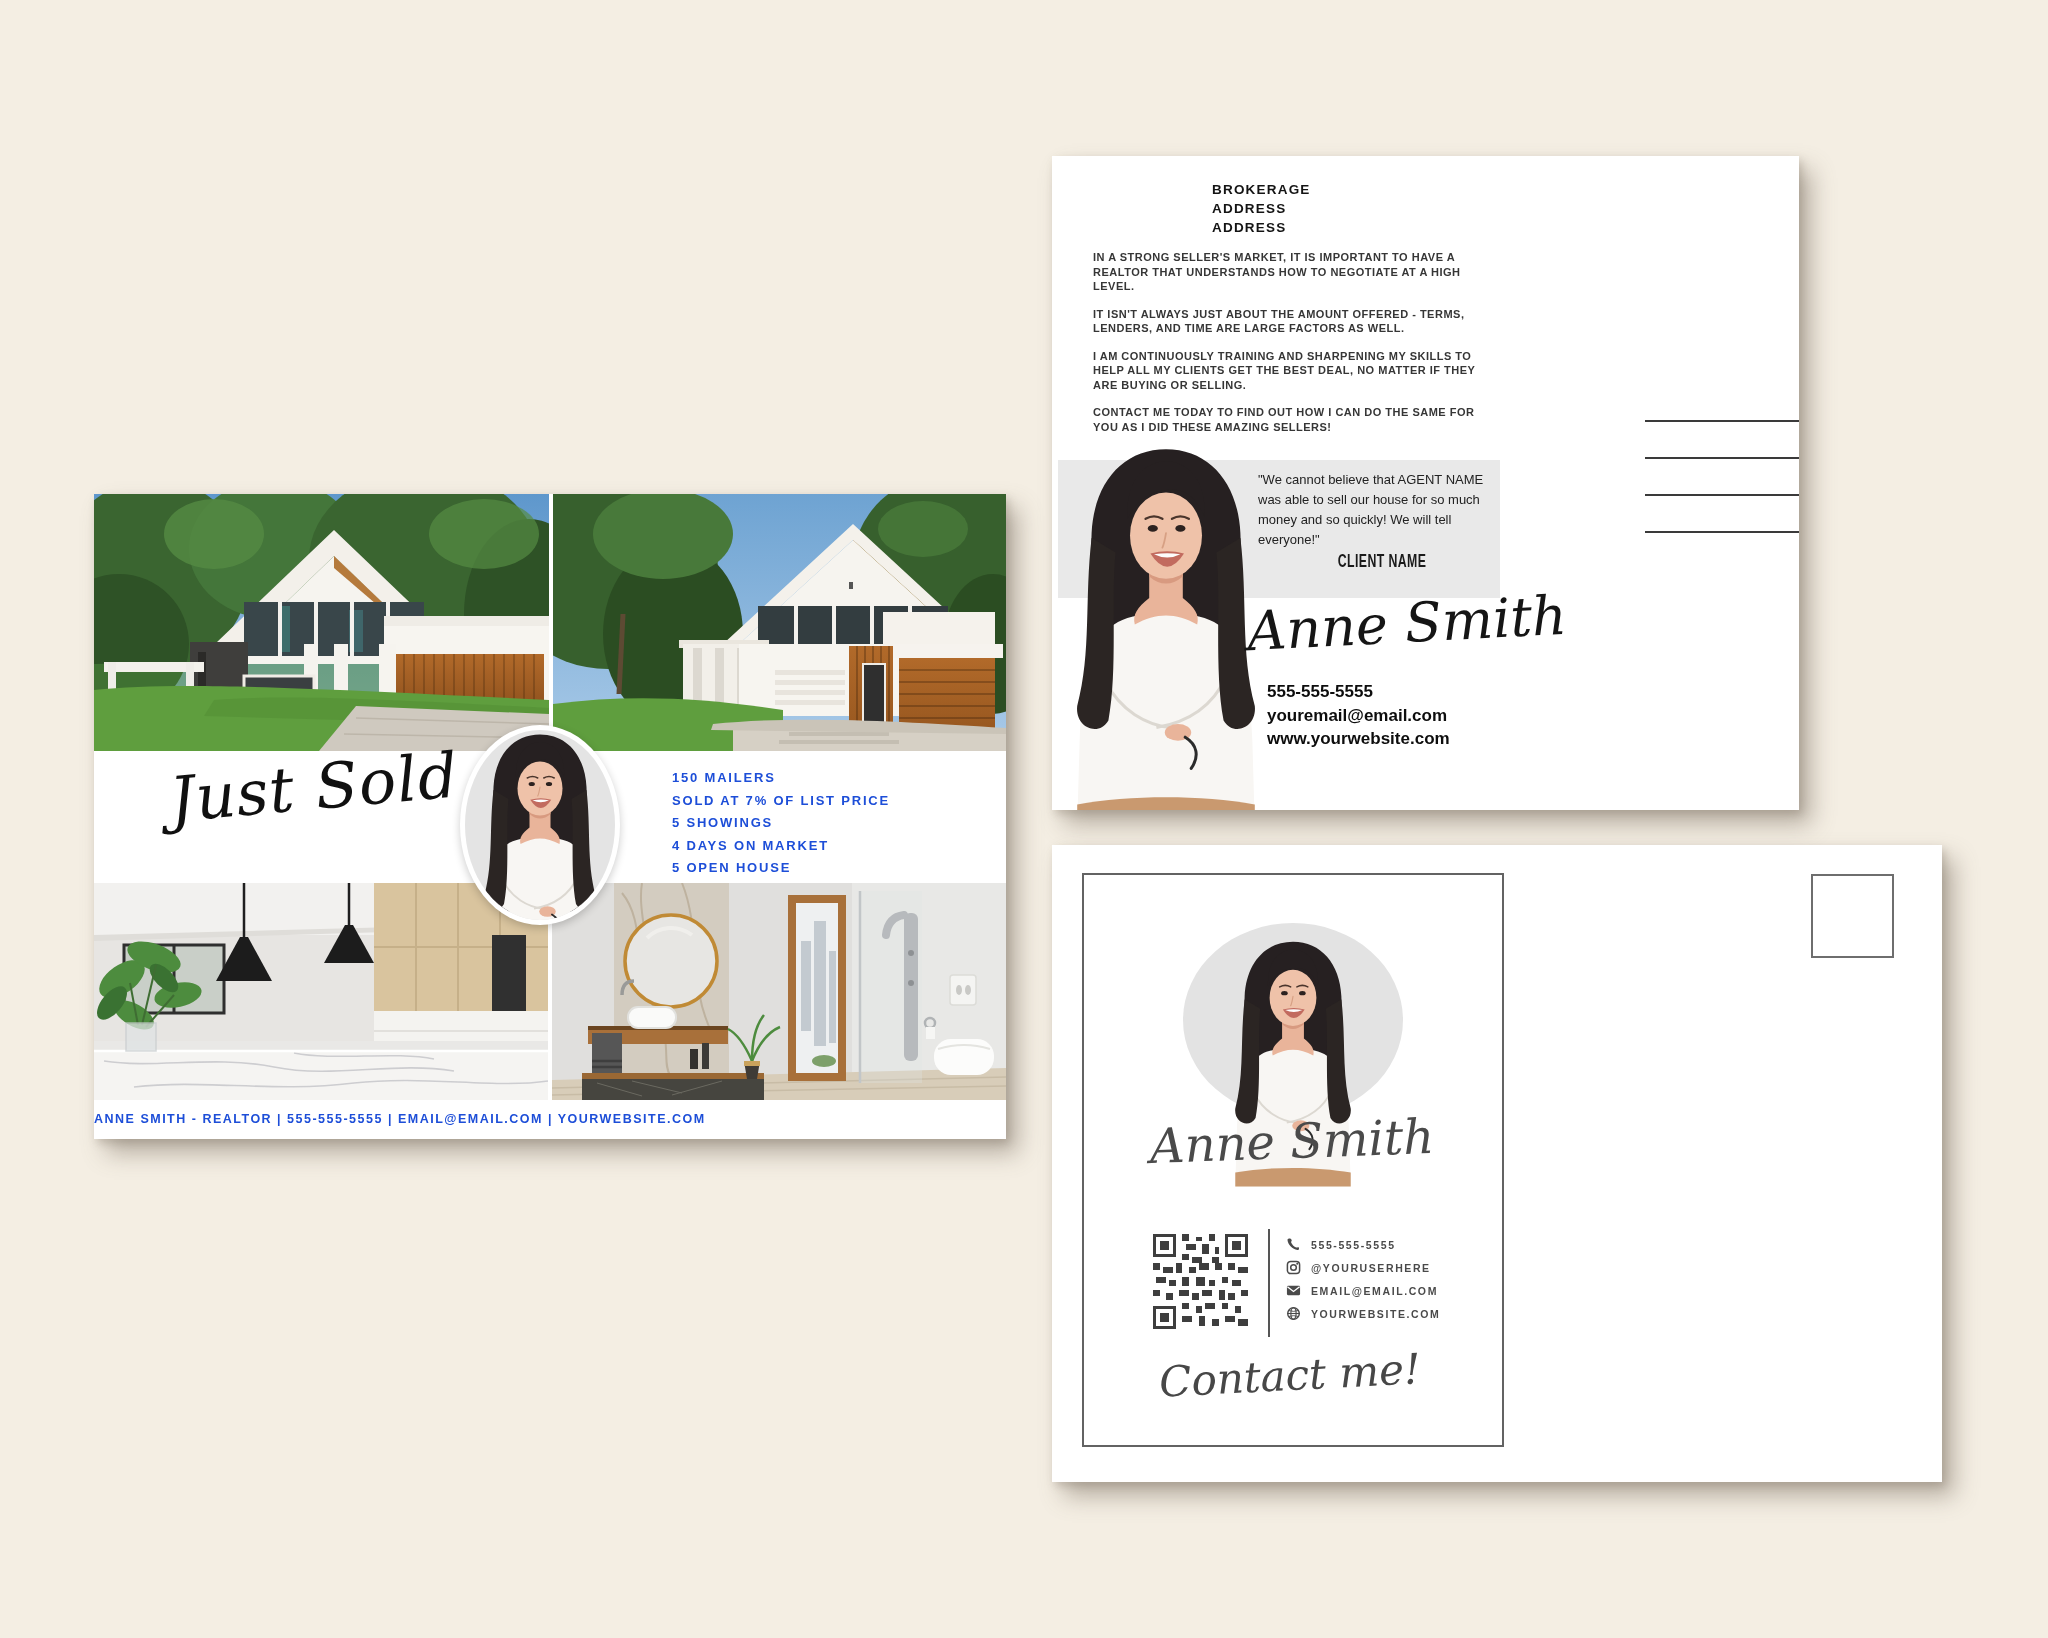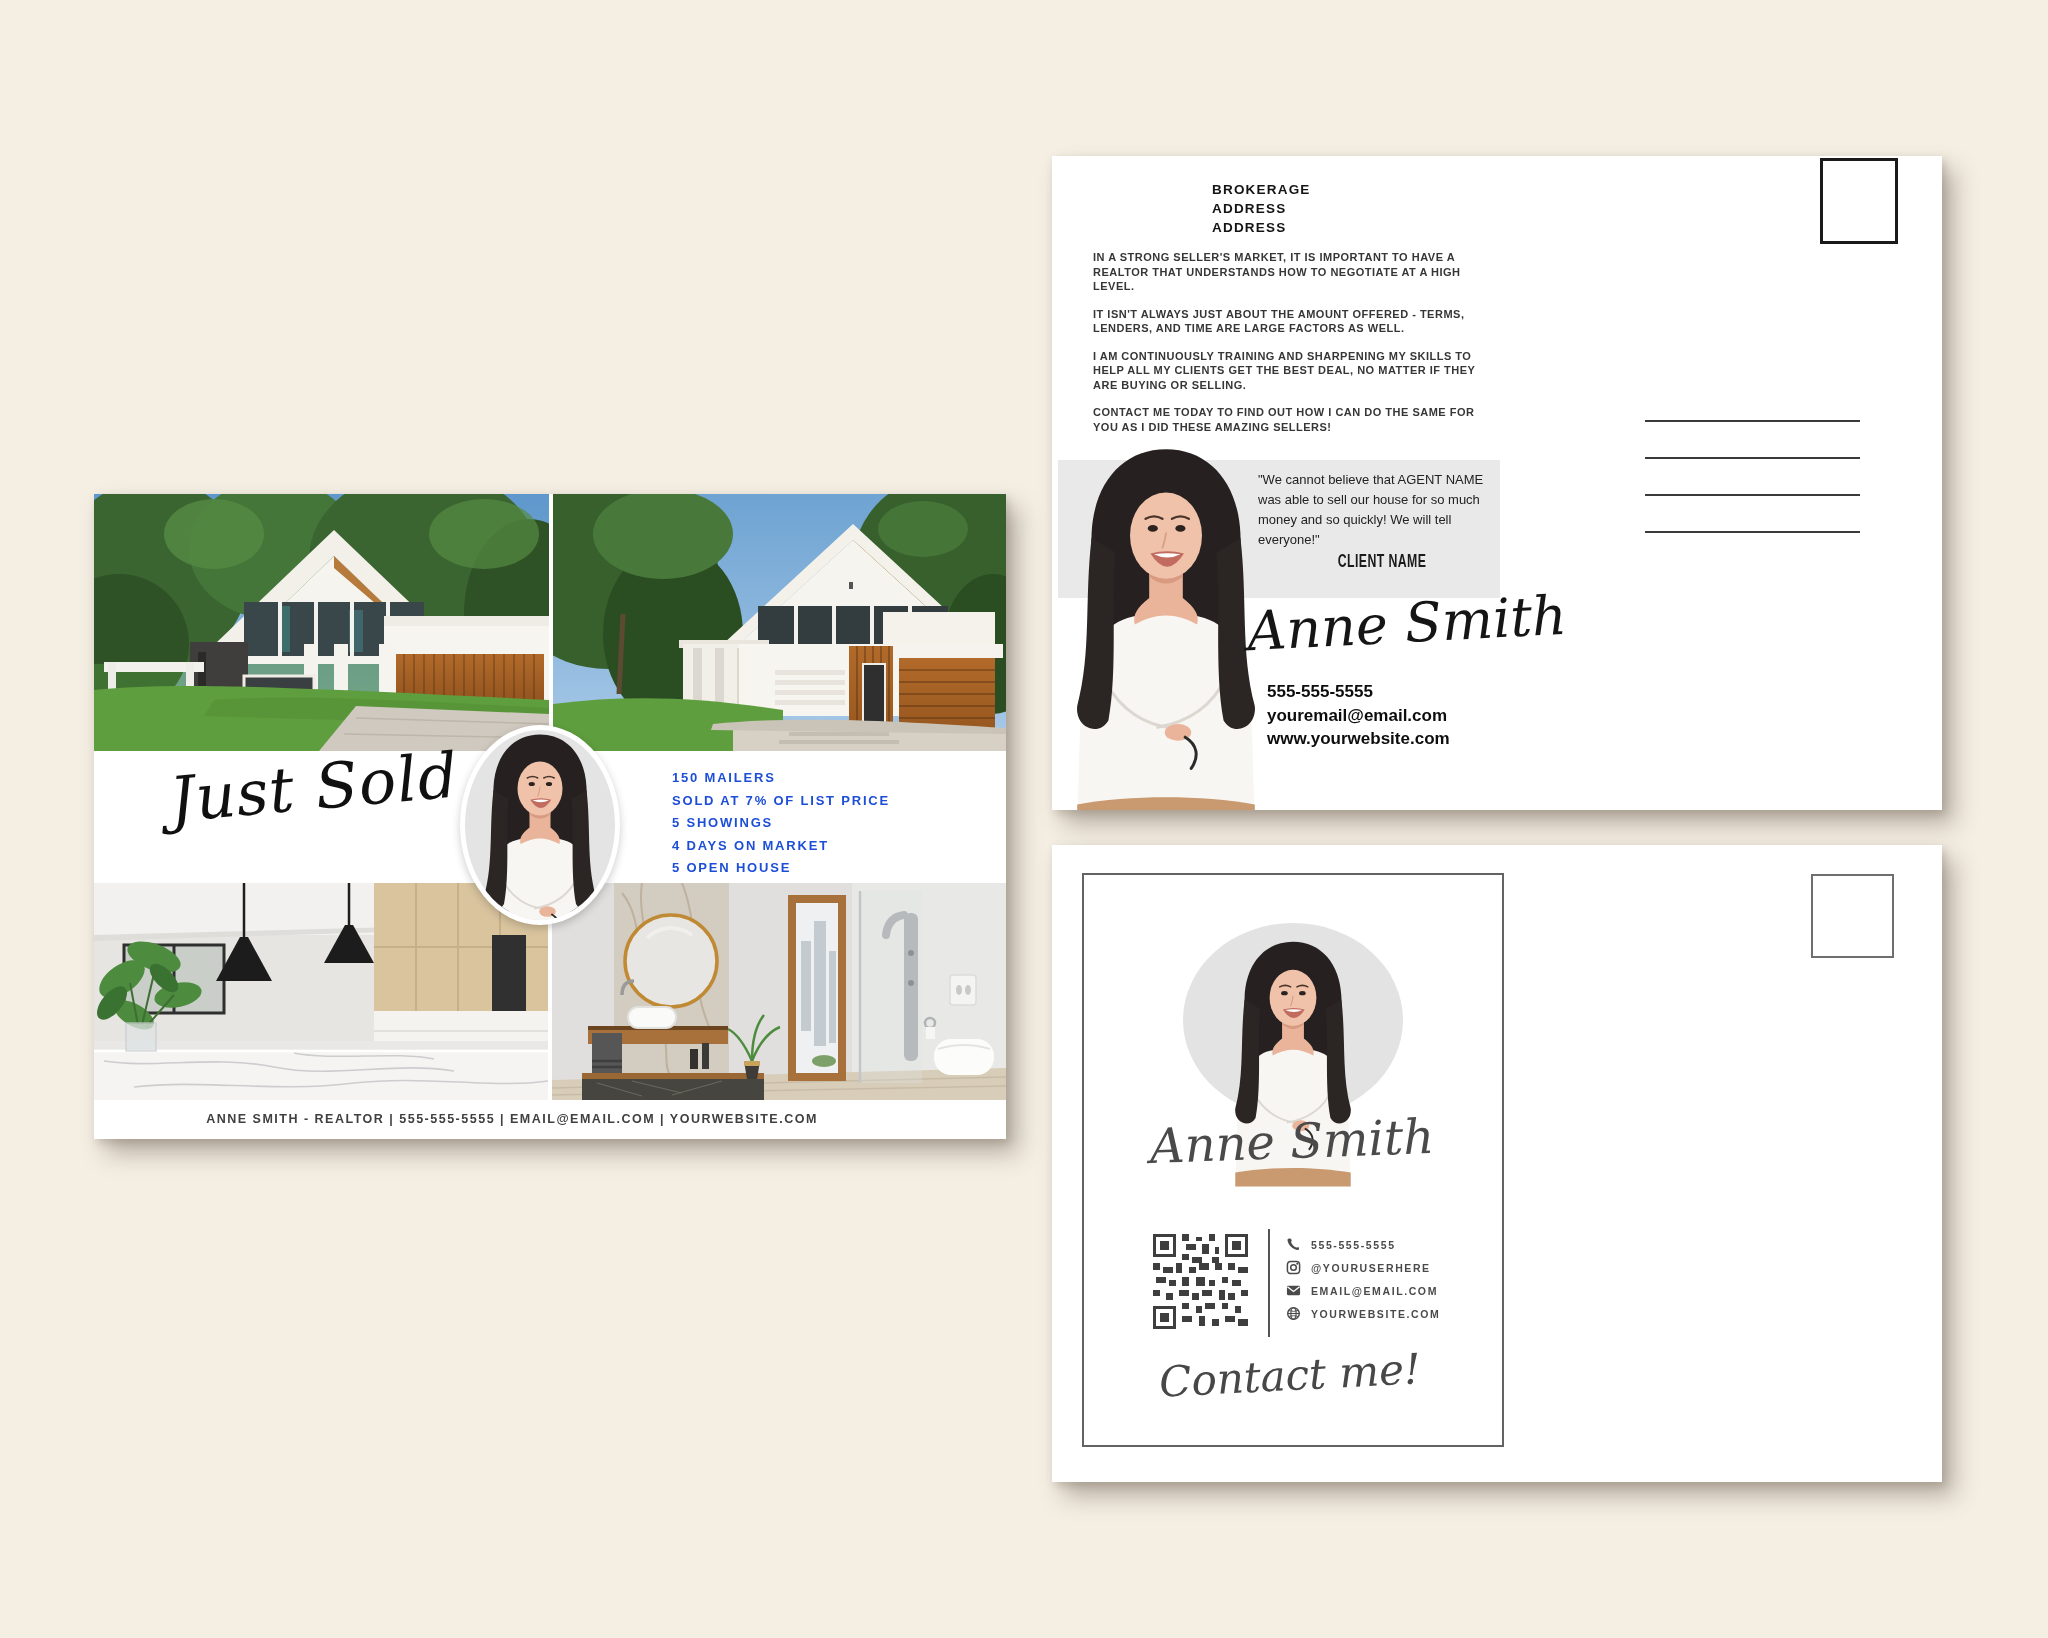--- a/index.html
+++ b/index.html
@@ -16,27 +16,27 @@
   .justsold{position:absolute;left:60px;top:0px;width:320px;text-align:center;
             font-family:"DejaVu Serif", serif;font-style:italic;font-size:62px;color:#101010;
             transform:rotate(-5deg);letter-spacing:1px;}
   .stats{position:absolute;left:578px;top:16px;list-style:none;margin:0;padding:0;
          font-size:13px;font-weight:600;letter-spacing:1.8px;line-height:22.5px;color:#1d4ed8;}
   .fc-bottom{position:absolute;left:0;top:389px;width:912px;height:217px;display:flex;}
   .fc-bottom .ph{height:217px;overflow:hidden;}
   .ph-kitchen{width:454px;margin-right:4px;}
   .ph-bath{width:454px;}
   .fc-footer{position:absolute;left:0;top:606px;width:836px;height:39px;line-height:39px;
-             text-align:center;font-size:12.5px;font-weight:600;letter-spacing:1.5px;color:#404040;background:#fff;}
+             font-size:12.5px;font-weight:600;letter-spacing:1.5px;color:#1d4ed8;background:#fff;}
   .photo-ellipse{position:absolute;left:366px;top:231px;width:160px;height:200px;border-radius:50%;
                  background:#ffffff;box-shadow:0 3px 8px rgba(0,0,0,.2);z-index:5;}
   .photo-ellipse .inner{position:absolute;left:5px;top:5px;width:150px;height:190px;border-radius:50%;
                         background:#e4e4e4;overflow:hidden;}
   
-  .card-back{left:1052px;top:156px;width:890px;height:654px;overflow:hidden;}
+  .card-back{left:1052px;top:156px;width:747px;height:654px;overflow:hidden;}
   .brokerage{position:absolute;left:160px;top:24px;font-size:13.5px;font-weight:700;letter-spacing:1.2px;
              line-height:19px;color:#141414;}
   .bc-paras{position:absolute;left:41px;top:94px;width:400px;font-size:11px;font-weight:500;
             letter-spacing:.5px;line-height:14.5px;color:#363636;}
   .bc-paras p{margin:0 0 13px 0;font-weight:bold;}
   .grey-band{position:absolute;left:6px;top:304px;width:442px;height:138px;background:#e9e9e9;}
   .bc-agent{position:absolute;left:-6px;top:286px;width:240px;height:384px;z-index:4;}
   .quote{position:absolute;left:206px;top:314px;width:236px;font-size:13px;font-weight:500;
          line-height:20px;color:#222;z-index:5;}
   .client-name{position:absolute;left:250px;top:396px;width:160px;text-align:center;z-index:5;}

